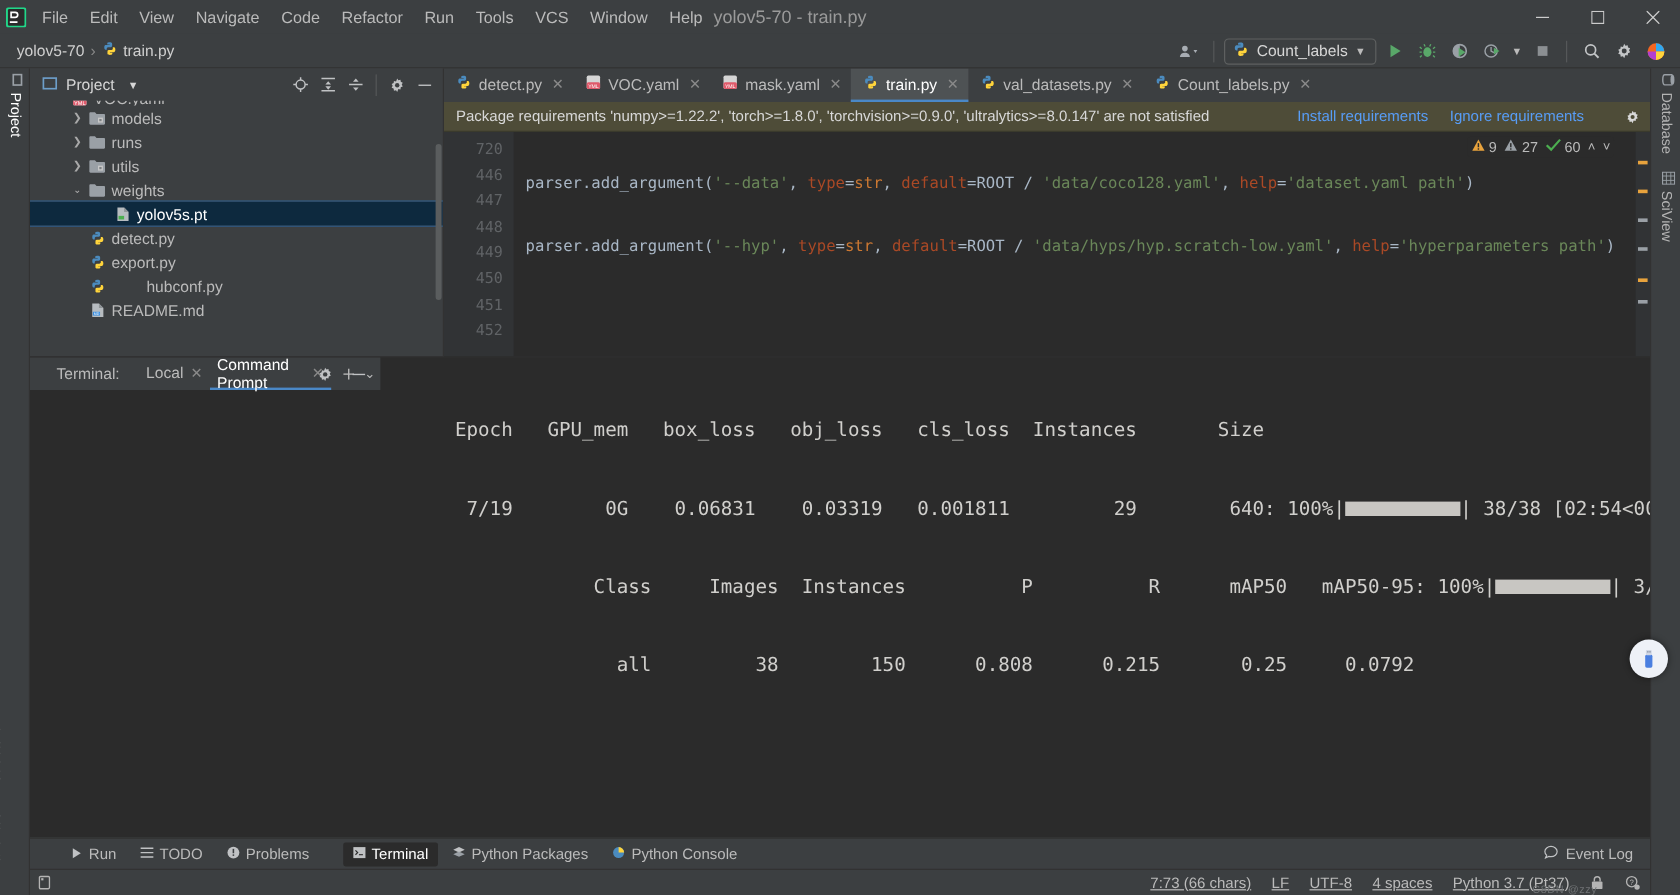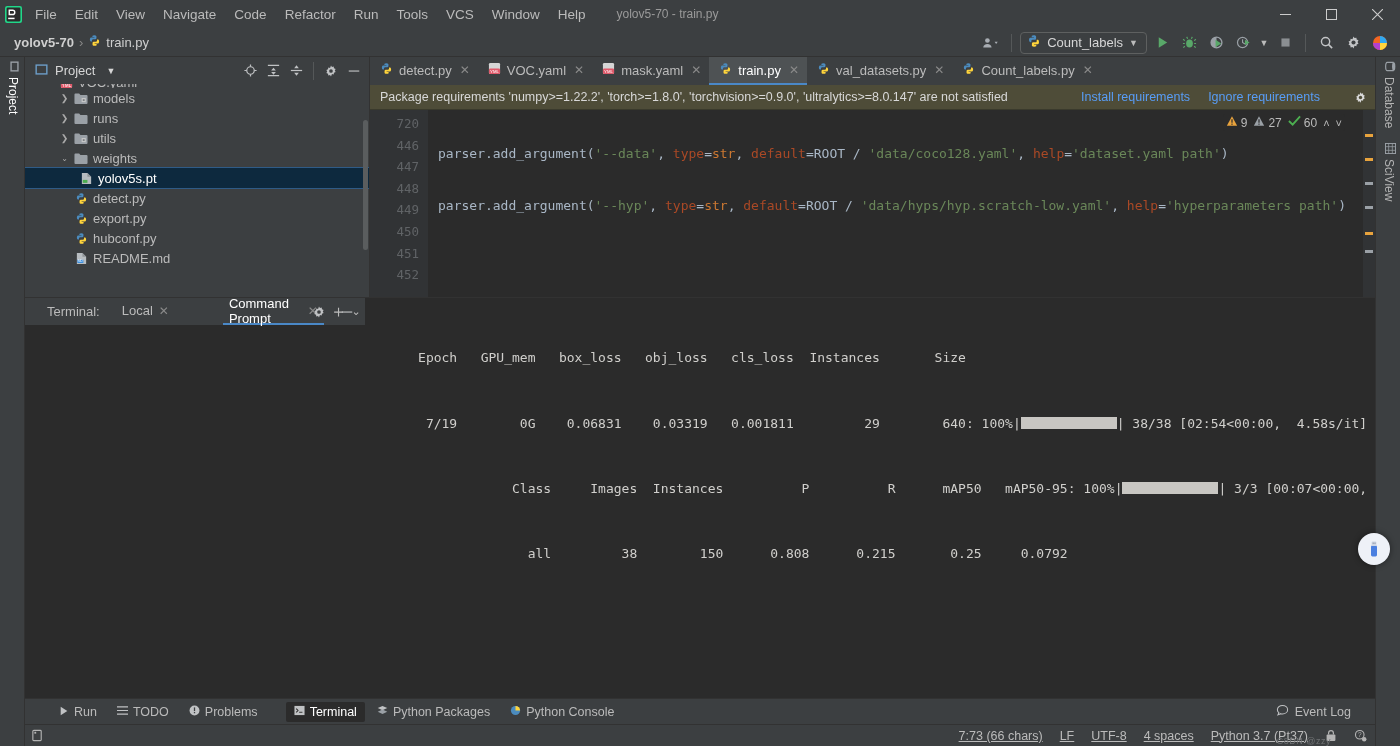--- a/index.html
+++ b/index.html
@@ -12,27 +12,27 @@
     -webkit-font-smoothing: antialiased;
   }
   .app { width:1400px; height:746px; position:relative; display:flex; flex-direction:column; }
 
   
   .titlebar { height:28px; background:#3c3f41; display:flex; align-items:center; flex:0 0 28px; position:relative; }
   .logo { width:26px; display:flex; align-items:center; justify-content:center; }
   .logo svg { display:block; }
   .menu { display:flex; align-items:center; gap:0px; }
   .menu-item { padding:3px 9px; font-size:13.5px; color:#bbbbbb; white-space:nowrap; cursor:default;}
-  .win-title { margin-left:22px; color:#9a9a9a; font-size:12px; }
+  .win-title { color:#9a9a9a; font-size:15px; }
   .winbtns { position:absolute; right:0; top:0; height:28px; display:flex; }
   .winbtn { width:46px; height:28px; display:flex; align-items:center; justify-content:center; color:#cccccc; font-size:12px;}
 
   
   .navbar { height:29px; background:#3c3f41; display:flex; align-items:center; padding-left:14px; flex:0 0 29px; position:relative; border-bottom:1px solid #323232;}
-  .crumb { font-size:13px; color:#cfcfcf; font-weight:bold; }
+  .crumb { font-size:13px; color:#cfcfcf; font-weight:normal; }
   .crumb.sep { margin:0 5px; color:#888; font-weight:normal; }
   .crumb.file { font-weight:normal; color:#cfcfcf; display:flex; align-items:center; gap:5px; }
   .toolbar-right { position:absolute; right:8px; top:0; height:29px; display:flex; align-items:center; gap:3px; }
   .tb-icon { width:24px; height:24px; display:flex; align-items:center; justify-content:center; border-radius:3px; }
   .runconfig { display:flex; align-items:center; gap:6px; height:22px; padding:0 8px 0 6px; border:1px solid #5e6060; border-radius:4px; color:#d6d6d6; font-size:13px;}
   .vsep { width:1px; height:18px; background:#555859; margin:0 5px; }
 
   
   .main { flex:1 1 auto; display:flex; min-height:0; position:relative; }
   .stripe-left { width:25px; background:#3c3f41; position:relative; flex:0 0 25px; border-right:1px solid #323232;}
@@ -81,32 +81,32 @@
   .inspect { position:absolute; right:30px; top:4px; display:flex; align-items:center; gap:6px; font-size:12px; color:#bbbbbb; background:#2b2b2b; padding:1px 3px; border-radius:3px; z-index:5;}
   .inspect .chip { display:flex; align-items:center; gap:3px; }
   .codescroll { position:absolute; right:0; top:0; width:12px; height:100%; background:#313335; }
   .mark { position:absolute; right:2px; width:8px; height:3px; }
 
   
   .terminal { flex:1 1 auto; display:flex; background:#2b2b2b; min-height:0; border-top:1px solid #323232;}
   .term-head { height:27px; background:#3c3f41; display:flex; align-items:center; padding-left:22px; flex:0 0 27px; position:relative;}
   .term-label { font-size:13px; color:#bbbbbb; margin-right:16px; }
   .tterm { height:27px; display:flex; align-items:center; gap:6px; padding:0 6px; font-size:13px; color:#bbbbbb; border-bottom:2px solid transparent;}
-  .tterm.active { color:#ffffff; border-bottom:2px solid #4a88c7;margin-left:48px; }
+  .tterm.active { color:#ffffff; border-bottom:2px solid #4a88c7; }
   .tterm .x { color:#8a8a8a; font-size:12px; }
   .term-head .right { position:absolute; right:6px; display:flex; align-items:center; gap:4px; }
-  .term-body { flex:1 1 auto; background:#2b2b2b; overflow:hidden; font-family:"DejaVu Sans Mono", monospace; font-size:13px; color:#d0cfcc; padding:6px 0 0 14px; white-space:pre; line-height:21.7px;}
+  .term-body { flex:1 1 auto; background:#2b2b2b; overflow:hidden; font-family:"DejaVu Sans Mono", monospace; font-size:16px; color:#d0cfcc; padding:6px 0 0 14px; white-space:pre; line-height:21.7px;}
   .term-body .tline { height:21.7px; }
   .bar { display:inline-block; background:#c8c6c2; height:12px; vertical-align:-1px; position:relative; }
 
   
   .bottomstrip { height:26px; background:#3c3f41; display:flex; align-items:center; padding-left:26px; flex:0 0 26px; border-top:1px solid #323232; position:relative;}
   .bitem { display:flex; align-items:center; gap:5px; font-size:12.5px; color:#bbbbbb; padding:3px 8px; border-radius:2px; margin-right:4px;}
   .bitem.active { background:#2b2b2b; color:#ffffff;margin-left:16px; }
-  .bright { position:absolute; right:24px; display:flex; align-items:center; gap:6px; font-size:12.5px; color:#bbbbbb;}
+  .bright { position:absolute; right:14px; display:flex; align-items:center; gap:6px; font-size:12.5px; color:#bbbbbb;}
 
   
   .statusbar { height:22px; background:#3c3f41; display:flex; align-items:center; padding:0 8px 0 6px; flex:0 0 22px; font-size:12.5px; color:#bbbbbb; position:relative; border-top:1px solid #323232;text-decoration:underline;}
   .sright { margin-left:auto; display:flex; align-items:center; gap:17px; }
   .watermark { position:absolute; right:44px; bottom:0px; font-size:9px; color:#6f7274; letter-spacing:.5px; }
 
   .float-usb { position:absolute; right:10px; top:476px; width:32px; height:32px; border-radius:50%; background:#eef1f7; display:flex; align-items:center; justify-content:center; box-shadow:0 0 6px rgba(0,0,0,.45); z-index:40;}
 </style>
 </head>
 <body>
@@ -372,21 +372,21 @@
             <div class="row" style="padding-left:32px;">
               <span class="arrow" style="font-size:8px;">⌄</span>
               <span class="ficon">
                 <svg width="14" height="13" viewBox="0 0 15 13">
                     <path d="M0.5 2.2c0-.6.4-1 1-1h4l1.4 1.5h6.6c.6 0 1 .4 1 1v7.6c0 .6-.4 1-1 1H1.5c-.6 0-1-.4-1-1z" fill="#9aa0a6"></path>
                   </svg>
               </span>
               <span>weights</span>
             </div>
 
-            <div class="row sel" style="padding-left:52px;text-align:right;">
+            <div class="row sel" style="padding-left:68px;text-align:right;">
               <span class="ficon">
                 <svg width="13" height="13" viewBox="0 0 14 14">
                     <path d="M2 1h6l4 4v8H2z" fill="#b7bcc0"></path>
                     <path d="M8 1l4 4H8z" fill="#8e9396"></path>
                     <rect x="3" y="8.5" width="5" height="3.2" fill="#4caf50"></rect>
                   </svg>
               </span>
               <span>yolov5s.pt</span>
             </div>
 
@@ -404,21 +404,21 @@
             <div class="row" style="padding-left:47px;">
               <span class="ficon">
                 <svg width="13" height="13" viewBox="0 0 16 16">
                     <path d="M7.8 1.5c-2.6 0-2.4 1.1-2.4 1.1v1.2h2.5v.4H4.1S2.3 4 2.3 6.7c0 2.7 1.6 2.6 1.6 2.6h1V8.1s-.1-1.6 1.5-1.6h2.5s1.5 0 1.5-1.5V3.2s.2-1.7-2.6-1.7z" fill="#4b8bbe"></path>
                     <path d="M8.2 14.5c2.6 0 2.4-1.1 2.4-1.1v-1.2H8.1v-.4h3.8s1.8.2 1.8-2.5c0-2.7-1.6-2.6-1.6-2.6h-1v1.2s.1 1.6-1.5 1.6H7.1s-1.5 0-1.5 1.5v2.1s-.2 1.4 2.6 1.4z" fill="#ffd43b"></path>
                   </svg>
               </span>
               <span>export.py</span>
             </div>
 
-            <div class="row" style="padding-left:47px;">
+            <div class="row" style="padding-left:47px;gap:29px;">
               <span class="ficon">
                 <svg width="13" height="13" viewBox="0 0 16 16">
                     <path d="M7.8 1.5c-2.6 0-2.4 1.1-2.4 1.1v1.2h2.5v.4H4.1S2.3 4 2.3 6.7c0 2.7 1.6 2.6 1.6 2.6h1V8.1s-.1-1.6 1.5-1.6h2.5s1.5 0 1.5-1.5V3.2s.2-1.7-2.6-1.7z" fill="#4b8bbe"></path>
                     <path d="M8.2 14.5c2.6 0 2.4-1.1 2.4-1.1v-1.2H8.1v-.4h3.8s1.8.2 1.8-2.5c0-2.7-1.6-2.6-1.6-2.6h-1v1.2s.1 1.6-1.5 1.6H7.1s-1.5 0-1.5 1.5v2.1s-.2 1.4 2.6 1.4z" fill="#ffd43b"></path>
                   </svg>
               </span>
               <span>hubconf.py</span>
             </div>
 
             <div class="row" style="padding-left:47px;">

